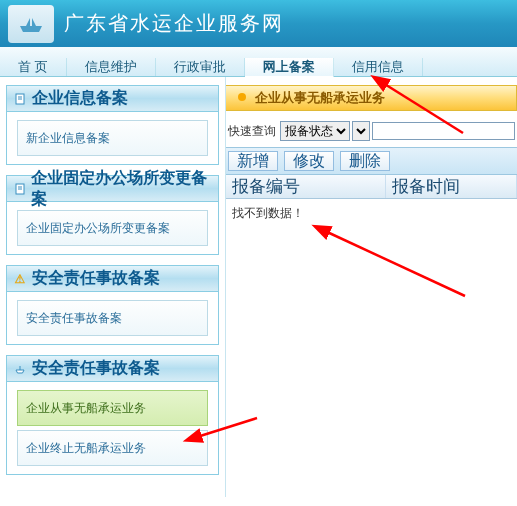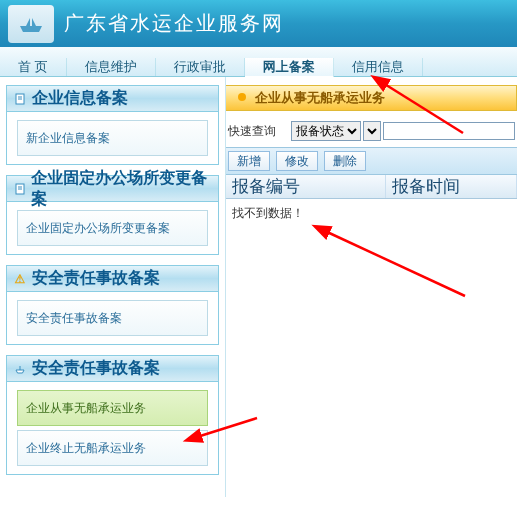--- a/index.html
+++ b/index.html
@@ -27,26 +27,26 @@
 .panel-item { height: 32px; display: flex; align-items: center; padding: 17px 8px; border: 1px solid #bcdae6; background: linear-gradient(to bottom, #fdfefe, #eef7fb); color: #2a6d99; cursor: pointer; margin-bottom: 4px; font-size: 12px; }
 .panel-item:last-child { margin-bottom: 0; }
 .panel-item.selected { background: linear-gradient(to bottom, #e5f5cd, #d4edb0); border-color: #a8d47a; color: #3c6d1a; }
 
 .main { flex: 1; background: #fff; overflow: hidden; }
 .page-header { height: 26px; background: linear-gradient(to bottom, #fff3c7, #ffdd7a, #fbc43a); border: 1px solid #e0b936; border-left: none; display: flex; align-items: center; padding: 0 10px; margin: 8px 0 4px 0; }
 .page-header-icon { width: 14px; height: 14px; margin-right: 5px; }
 .page-title { color: #8a5a00; font-weight: bold; font-size: 13px; }
 
 .query-row { padding: 6px 2px; display: flex; align-items: center; gap: 2px; }
-.query-label { color: #333; margin-right: 13px; }
+.query-label { color: #333; margin-right: 2px; }
 .query-select { height: 20px; border: 1px solid #7e9db9; font-size: 12px; }
 .query-input { height: 18px; border: 1px solid #7e9db9; flex: 1; min-width: 40px; }
 
 .toolbar { background: linear-gradient(to bottom, #e4f2fb, #c9e5f5); border-top: 1px solid #9cc7e0; border-bottom: 1px solid #9cc7e0; padding: 3px 2px; display: flex; gap: 6px; }
-.tb-btn { height: 20px; padding: 0 8px; background: linear-gradient(to bottom, #fefefe, #e3eff8); border: 1px solid #93bde0; color: #1a5a8e; cursor: pointer; font-size: 12px; display: flex; align-items: center; }
+.tb-btn { height: 20px; padding: 0 8px; background: linear-gradient(to bottom, #fefefe, #e3eff8); border: 1px solid #93bde0; color: #1a5a8e; cursor: pointer; font-size: 16px; display: flex; align-items: center; }
 
 .grid-header { display: flex; background: linear-gradient(to bottom, #f6fafe, #dbeaf5); border-bottom: 1px solid #a8c8de; height: 24px; }
 .grid-col { padding: 0 6px; display: flex; align-items: center; color: #1a4a70; border-right: 1px solid #cadff0; font-size: 17px; }
 .col1 { width: 160px; }
 .col2 { flex: 1; }
 .grid-body { padding: 6px; color: #333; }
 
 .arrow { position: absolute; pointer-events: none; z-index: 100; }
 .arrow svg { overflow: visible; }
 

